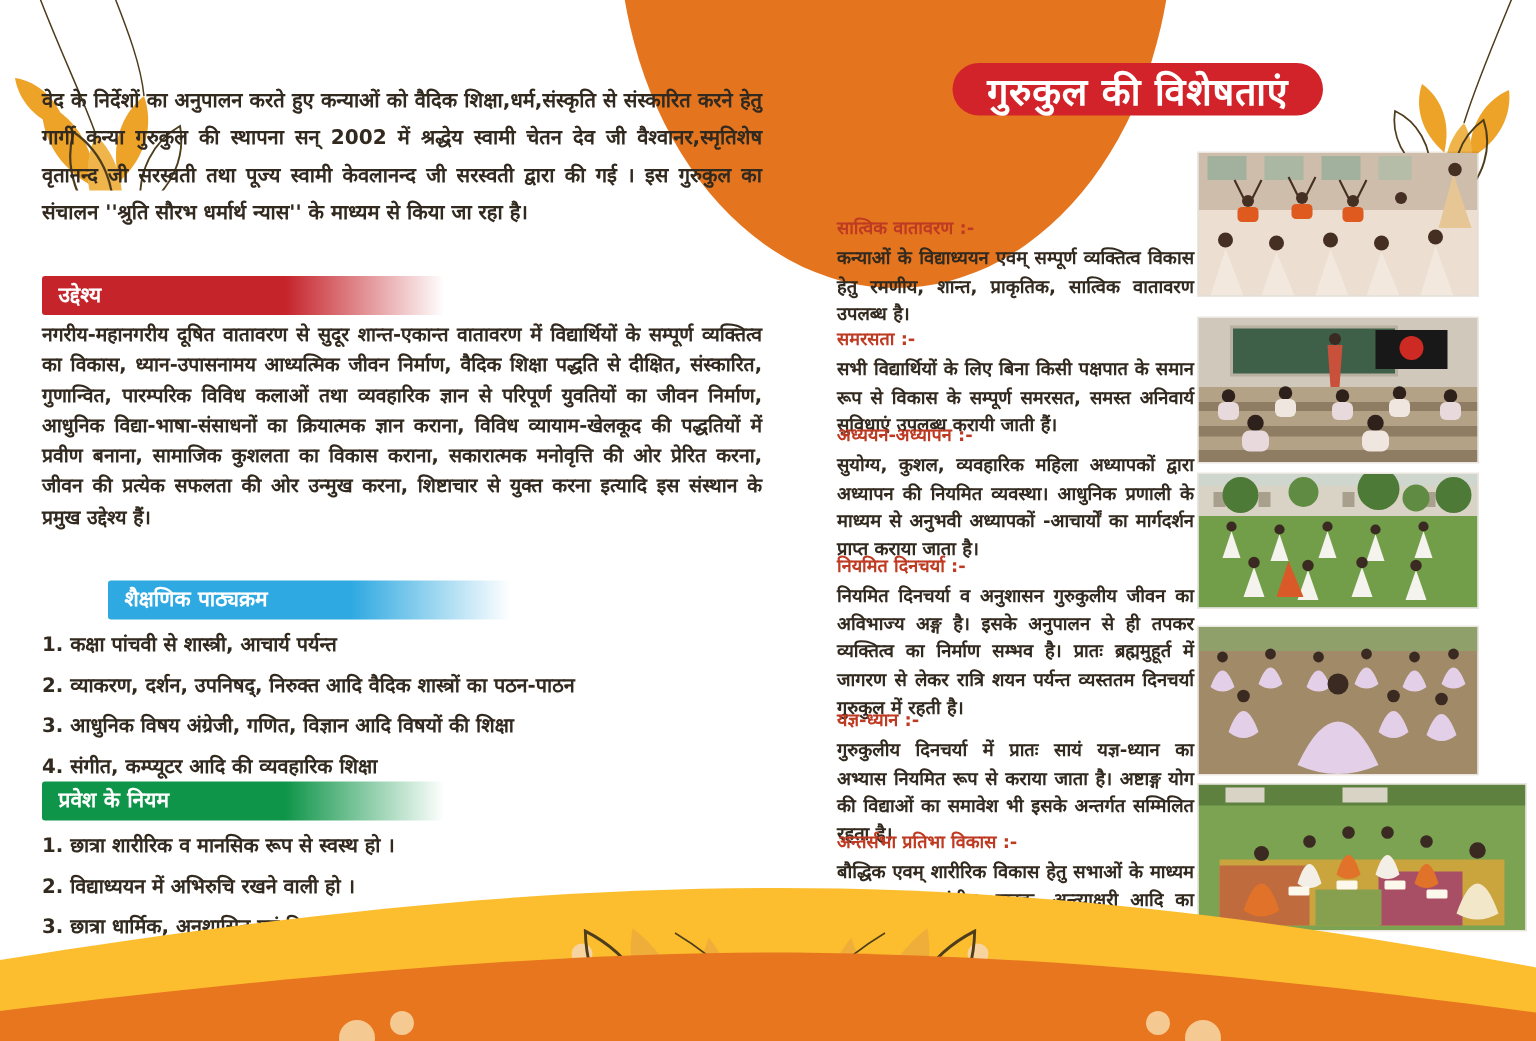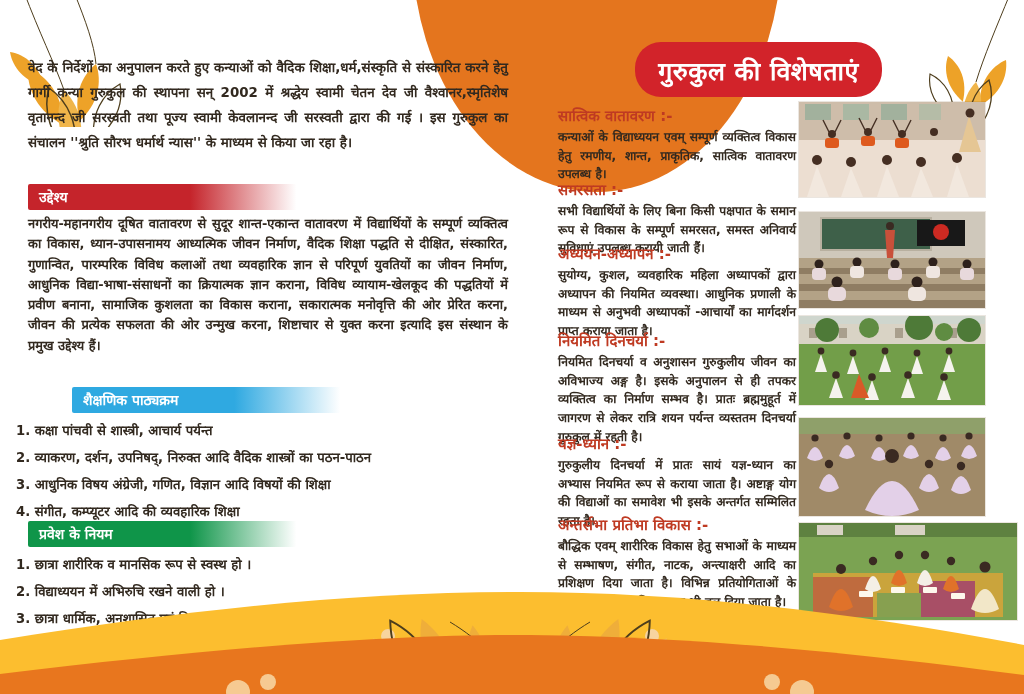--- a/index.html
+++ b/index.html
@@ -35,35 +35,35 @@
     line-height:26px;padding-left:11px;box-sizing:border-box;
     border-radius:2px;
   }
   #band-objectives{top:184px;background:linear-gradient(90deg,#c5242b 0%,#c5242b 52%,rgba(197,36,43,0) 86%);}
   #band-curriculum{top:387px;background:linear-gradient(90deg,#2fa9e1 0%,#2fa9e1 52%,rgba(47,169,225,0) 86%);margin-left:44px;}
   #band-admission{top:521px;background:linear-gradient(90deg,#0f9549 0%,#0f9549 52%,rgba(15,149,73,0) 86%);}
   #objectives-body{
     left:28px;top:214px;width:480px;
     font-size:12.9px;line-height:1.57;text-align:justify;
   }
-  .num-list{left:16px;width:480px;font-size:13.2px;}
+  .num-list{left:28px;width:480px;font-size:13.2px;}
   #curriculum-list{top:417px;}
   #admission-list{top:551px;}
   .num-list .li{height:27px;line-height:27px;white-space:nowrap;overflow:hidden;}
   
   #title-pill{
-    left:635px;top:42px;width:247px;height:55px;
+    left:635px;top:42px;width:247px;height:35px;
     background:#d2232a;border-radius:26px;
     color:#ffffff;font-weight:bold;font-size:25px;
     display:flex;align-items:center;justify-content:center;
     letter-spacing:0.5px;
   }
   .feature{left:558px;width:238px;}
   .feature .f-title{
-    color:#bf3a22;font-weight:bold;font-size:15px;margin-bottom:3px;
+    color:#bf3a22;font-weight:bold;font-size:12px;margin-bottom:3px;margin-top:38px;
   }
   .feature .f-body{
     color:#32291f;font-weight:600;font-size:12.2px;line-height:1.53;text-align:justify;
   }
   #feature-0{top:105px;}
   #feature-1{top:179px;}
   #feature-2{top:243px;}
   #feature-3{top:330px;}
   #feature-4{top:433px;}
   #feature-5{top:514px;}

